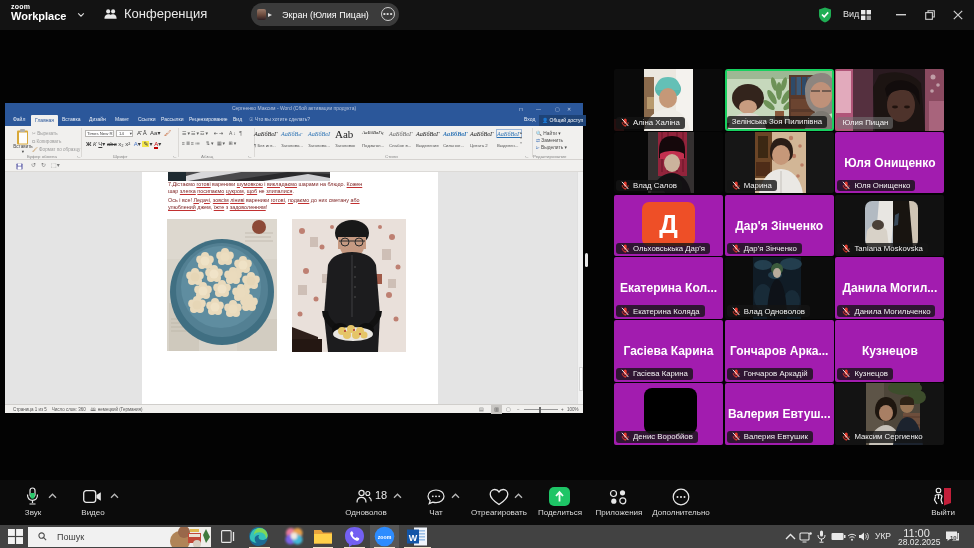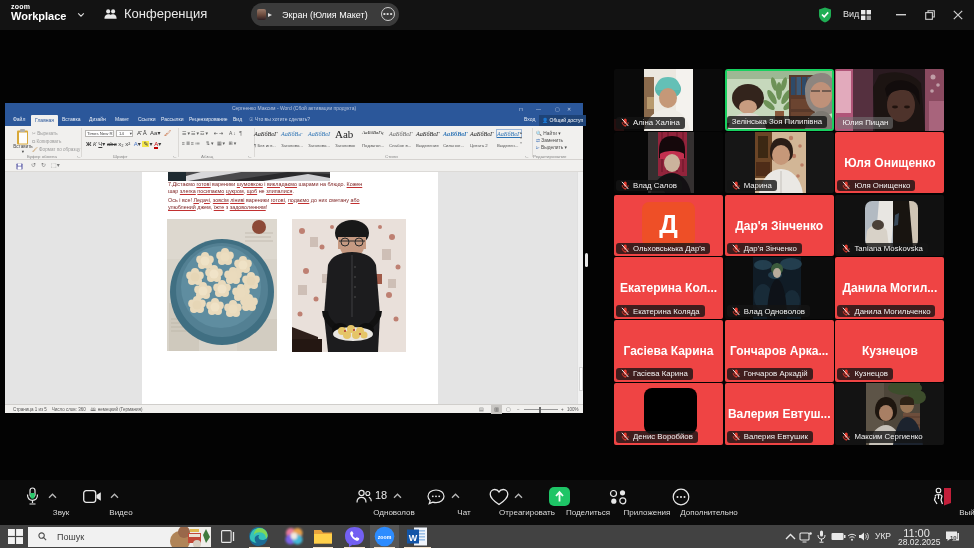--- a/index.html
+++ b/index.html
@@ -29,27 +29,27 @@
 #page u { text-decoration-color:#c23030; }
 .st { position:absolute; top:0; font-family:"Liberation Serif",serif; font-style:italic; font-size:6.2px; white-space:nowrap; }
 .sl { position:absolute; top:13px; font-size:4.3px; color:#555; white-space:nowrap; }
 #docarea { position:absolute; left:0; top:69px; width:578px; height:232px; background:#e4e4e4; overflow:hidden; }
 #page { position:absolute; left:137px; top:0px; width:296px; height:232px; background:#fff; }
 #wstatus { position:absolute; left:0; top:301px; width:578px; height:9px; background:#f1f0ee; border-top:1px solid #d0cecb; color:#555; font-size:4.5px; line-height:9px; }
 #wscroll { position:absolute; left:572px; top:69px; width:6px; height:232px; background:#f1f1f1; border-left:1px solid #e0e0e0; }
 #wscroll .thumb { position:absolute; left:1px; top:195px; width:4px; height:24px; background:#fdfdfd; border:1px solid #d6d6d6; }
 
 #panel { position:absolute; left:614px; top:69px; width:332px; height:378px; }
-.tile { position:absolute; width:109px; height:61.5px; background:#ef4444; border-radius:2px; overflow:hidden; }
+.tile { position:absolute; width:109px; height:61.5px; background:#a21caf; border-radius:2px; overflow:hidden; }
 .label { position:absolute; left:2px; bottom:2px; height:11.5px; background:rgba(20,20,20,0.8); border-radius:3px; color:#f2f2f2; font-size:7.8px; display:flex; align-items:center; padding:0 5px; white-space:nowrap; }
 .label .mic { margin-right:4px; }
 .bigname { position:absolute; left:0; right:0; color:#fff; font-weight:bold; font-size:12px; text-align:center; white-space:nowrap; }
 
 #toolbar { position:absolute; left:0; top:480px; width:974px; height:45px; background:#0b0b0b; }
-.tbl { position:absolute; top:28px; color:#dcdcdc; font-size:8px; text-align:center; white-space:nowrap;margin-left:28px; }
+.tbl { position:absolute; top:28px; color:#dcdcdc; font-size:8px; text-align:center; white-space:nowrap; }
 
 #taskbar { position:absolute; left:0; top:525px; width:974px; height:23px; background:#424242; }
 #search { position:absolute; left:28px; top:1.5px; width:183px; height:20px; background:#f1f1f1; display:flex; align-items:center; overflow:hidden; }
 #search .stxt { color:#3c3c3c; font-size:9px; margin-left:10px; }
 .tray { position:absolute; color:#e8e8e8; }
 </style>
 </head>
 <body>
 <div id="root">
 
@@ -67,21 +67,21 @@
           <circle cx="9.8" cy="3.2" r="2.2" fill="#e8e8e8"></circle>
           <path d="M0.5 11 C0.5 7.6 3 6.4 4.6 6.4 C6.2 6.4 7.2 7 7.2 7 C7.2 7 8.2 6.4 9.8 6.4 C11.4 6.4 13.6 7.6 13.6 11 Z" fill="#e8e8e8"></path>
         </svg>
       <span>Конференция</span>
     </div>
     <div id="pill">
       <div class="thumb"></div>
       <svg width="6" height="6" viewBox="0 0 6 6" style="margin-left:2px">
           <path d="M0 1 L4 3 L0 5 Z" fill="#ddd"></path>
         </svg>
-      <div class="txt">Экран (Юлия Макет)</div>
+      <div class="txt">Экран (Юлия Пицан)</div>
       <div class="ell">•••</div>
     </div>
     <svg class="abs" style="left:818px;top:7px;" width="14" height="16" viewBox="0 0 14 16">
         <path d="M7 0.5 L13 2.5 V8 C13 12 10 14.5 7 15.5 C4 14.5 1 12 1 8 V2.5 Z" fill="#1fae54"></path>
         <path d="M4 7.5 L6.2 9.8 L10.2 5.4" stroke="#fff" stroke-width="1.6" fill="none"></path>
       </svg>
     <div id="vid-label">Вид</div>
     <svg class="abs" style="left:861px;top:10px;" width="10" height="10" viewBox="0 0 10 10">
         <rect x="0" y="0" width="4.4" height="4.4" fill="#e8e8e8"></rect>
         <rect x="5.6" y="0" width="4.4" height="4.4" fill="#e8e8e8"></rect>

